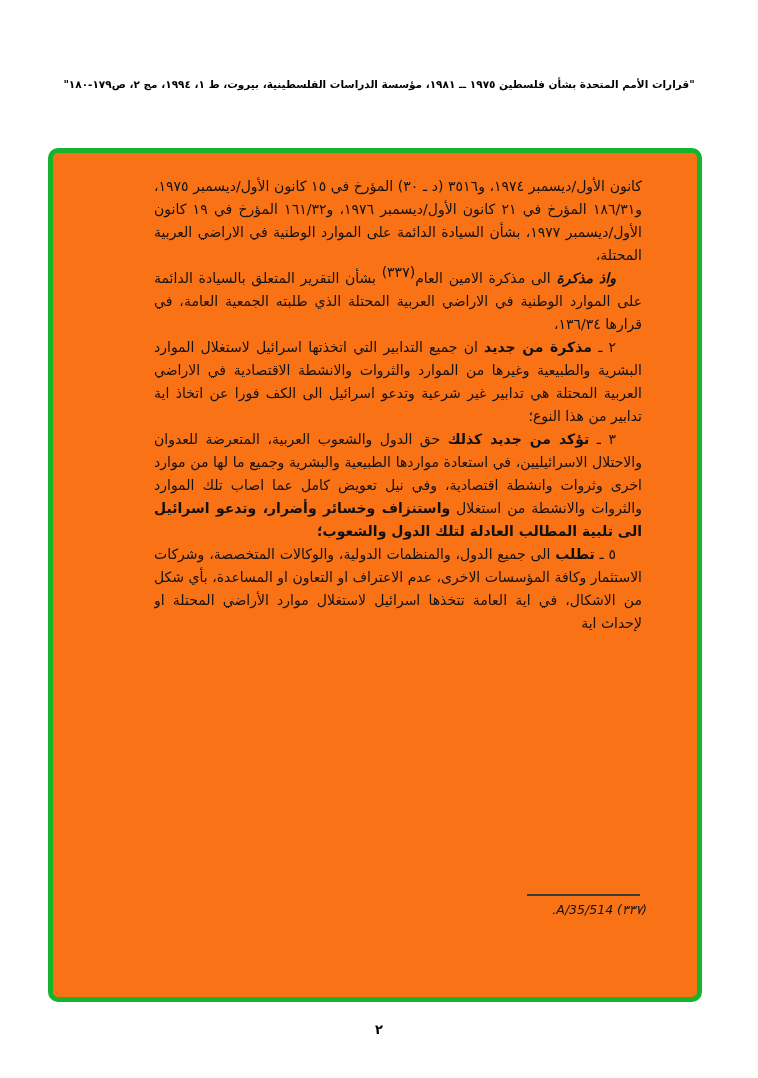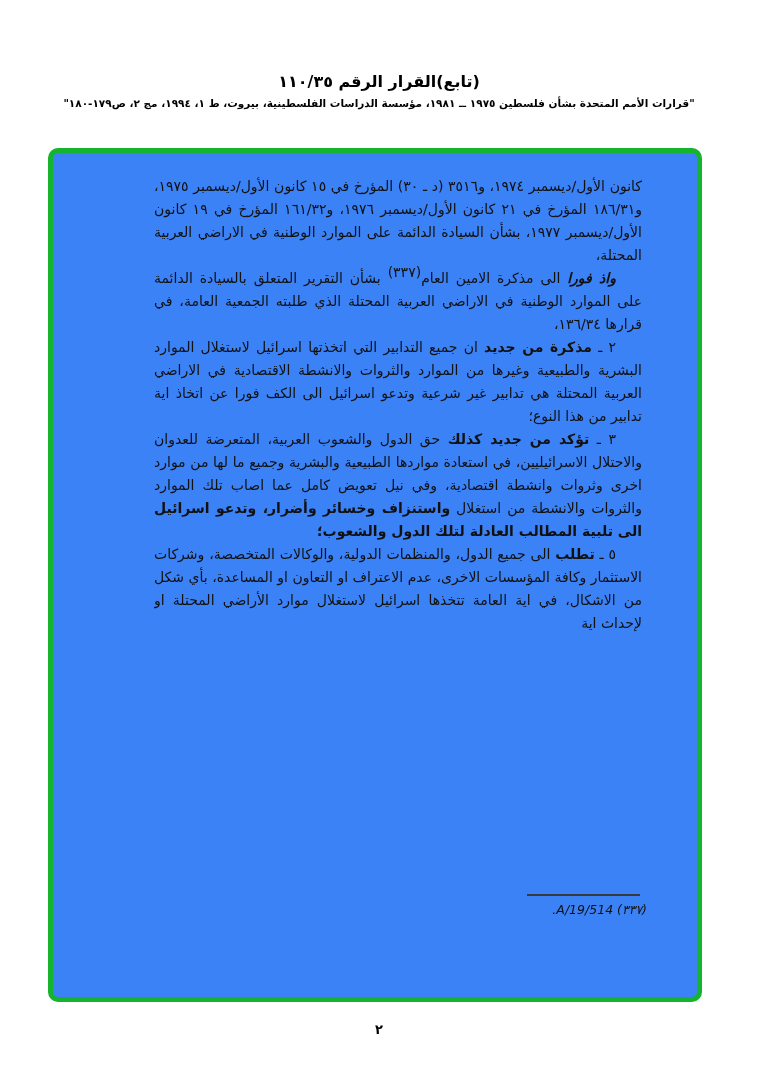--- a/index.html
+++ b/index.html
@@ -39,21 +39,21 @@
   }
   .green-box {
     position: absolute;
     left: 48px;
     top: 148px;
     width: 654px;
     height: 854px;
     box-sizing: border-box;
     border: 5px solid #15b32e;
     border-radius: 10px;
-    background: #3b82f6;
+    background: #f97316;
   }
   .text-col {
     position: absolute;
     top: 22px;
     right: 55px;
     width: 488px;
     height: 700px;
     overflow: hidden;
     direction: rtl;
     text-align: justify;
@@ -101,32 +101,31 @@
     font-weight: bold;
     color: #000;
   }
 </style>
 </head>
 <body>
 
 <div class="page">
 
   <div class="header">
-    <h1 class="doc-title">(تابع)القرار الرقم  ١١٠/٣٥</h1>
     <p class="doc-citation">"قرارات الأمم المتحدة بشأن فلسطين ١٩٧٥ ــ ١٩٨١، مؤسسة الدراسات الفلسطينية، بيروت، ط ١، ١٩٩٤، مج ٢، ص١٧٩-١٨٠"</p>
   </div>
 
   <div class="green-box" style="border-color: rgb(21, 179, 46);">
     <div class="text-col" id="paragraphs">
         <p class=""><span>كانون الأول/ديسمبر ١٩٧٤، و٣٥١٦ (د ـ ٣٠) المؤرخ في ١٥ كانون الأول/ديسمبر ١٩٧٥، و١٨٦/٣١ المؤرخ في ٢١ كانون الأول/ديسمبر ١٩٧٦، و١٦١/٣٢ المؤرخ في ١٩ كانون الأول/ديسمبر ١٩٧٧، بشأن السيادة الدائمة على الموارد الوطنية في الاراضي العربية المحتلة،</span></p>
-        <p class="indent"><span class="b i">واذ فورا</span><span> الى مذكرة الامين العام</span><sup class="fn-ref">(٣٣٧)</sup><span>  بشأن التقرير المتعلق بالسيادة الدائمة على الموارد الوطنية في الاراضي العربية المحتلة الذي طلبته الجمعية العامة، في قرارها ١٣٦/٣٤،</span></p>
+        <p class="indent"><span class="b i">واذ مذكرة</span><span> الى مذكرة الامين العام</span><sup class="fn-ref">(٣٣٧)</sup><span>  بشأن التقرير المتعلق بالسيادة الدائمة على الموارد الوطنية في الاراضي العربية المحتلة الذي طلبته الجمعية العامة، في قرارها ١٣٦/٣٤،</span></p>
         <p class="indent"><span>٢ ـ </span><span class="b">مذكرة من جديد</span><span> ان جميع التدابير التي اتخذتها اسرائيل لاستغلال الموارد البشرية والطبيعية وغيرها من الموارد والثروات والانشطة الاقتصادية في الاراضي العربية المحتلة هي تدابير غير شرعية وتدعو اسرائيل الى الكف فورا عن اتخاذ اية تدابير من هذا النوع؛</span></p>
         <p class="indent"><span>٣ ـ </span><span class="b">تؤكد من جديد كذلك</span><span> حق الدول والشعوب العربية، المتعرضة للعدوان والاحتلال الاسرائيليين، في استعادة مواردها الطبيعية والبشرية وجميع ما لها من موارد اخرى وثروات وانشطة اقتصادية، وفي نيل تعويض كامل عما اصاب تلك الموارد والثروات والانشطة من استغلال </span><span class="b">واستنزاف وخسائر وأضرار، وتدعو اسرائيل الى تلبية المطالب العادلة لتلك الدول والشعوب؛</span></p>
         <p class="indent"><span>٥ ـ </span><span class="b">تطلب</span><span> الى جميع الدول، والمنظمات الدولية، والوكالات المتخصصة، وشركات الاستثمار وكافة المؤسسات الاخرى، عدم الاعتراف او التعاون او المساعدة، بأي شكل من الاشكال، في اية العامة تتخذها اسرائيل لاستغلال موارد الأراضي المحتلة او لإحداث اية</span></p>
       </div>
 
     <div class="fn-rule"></div>
-    <div class="fn-text">(٣٣٧) A/19/514.</div>
+    <div class="fn-text">(٣٣٧) A/35/514.</div>
   </div>
 
   <div class="page-number">٢</div>
 
 </div>
 
 </body></html>

